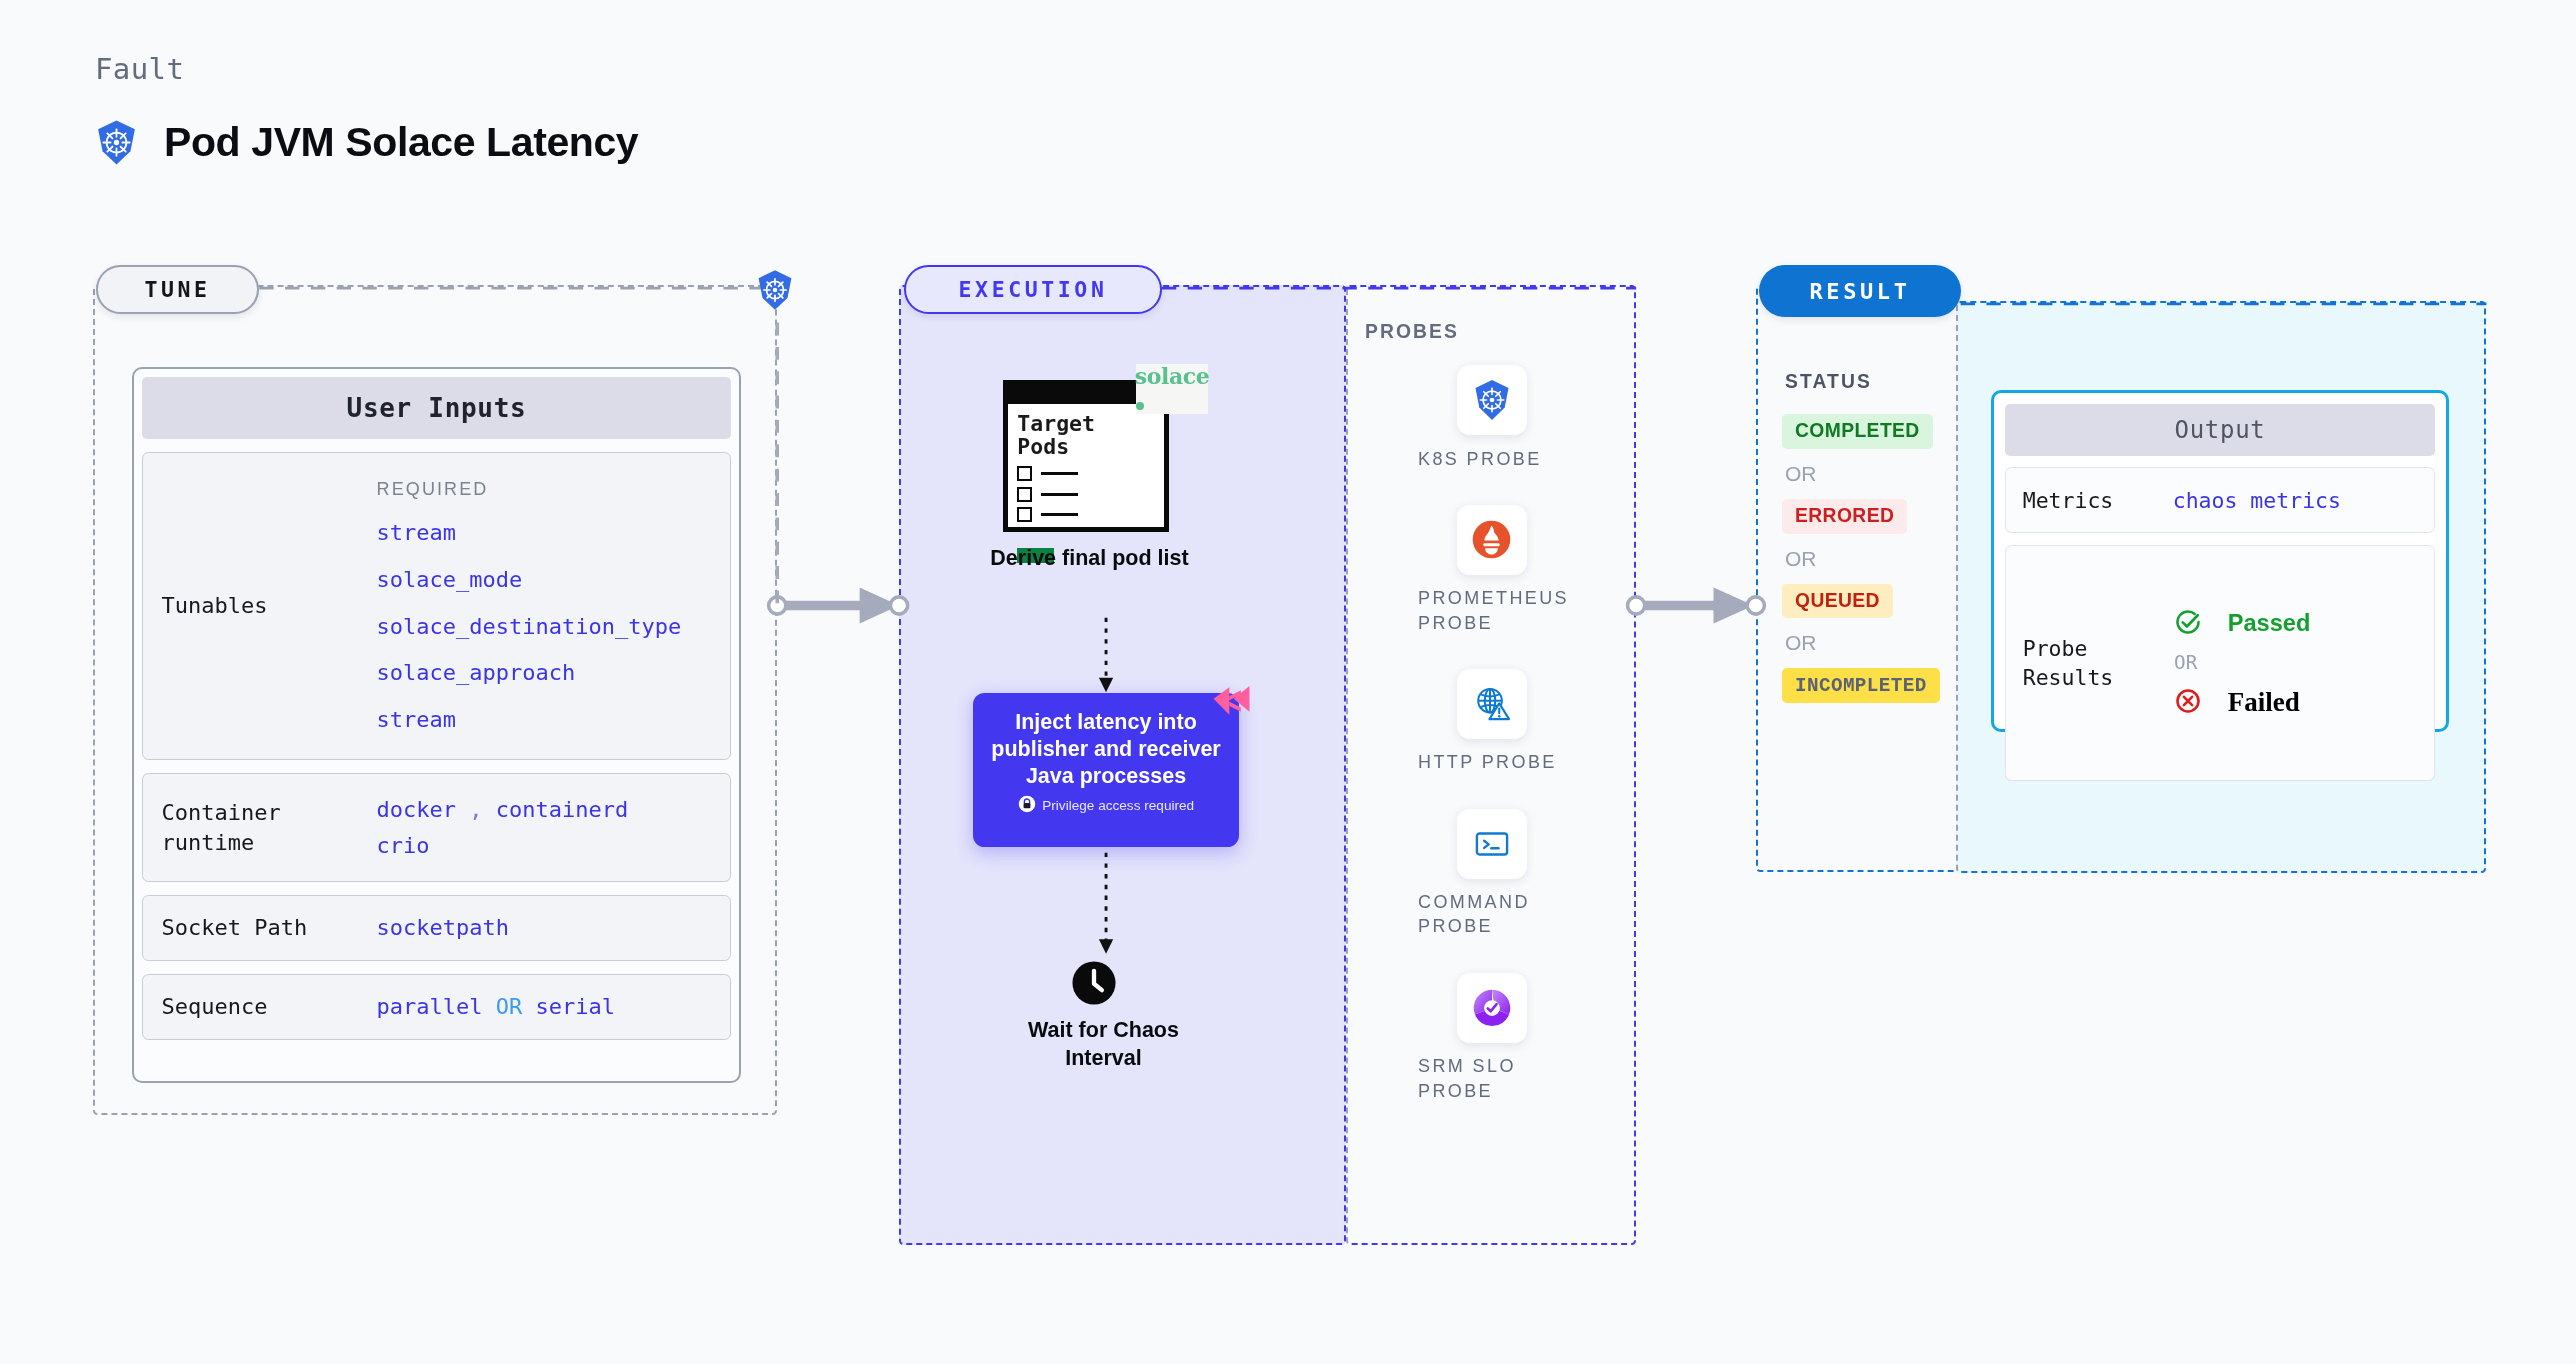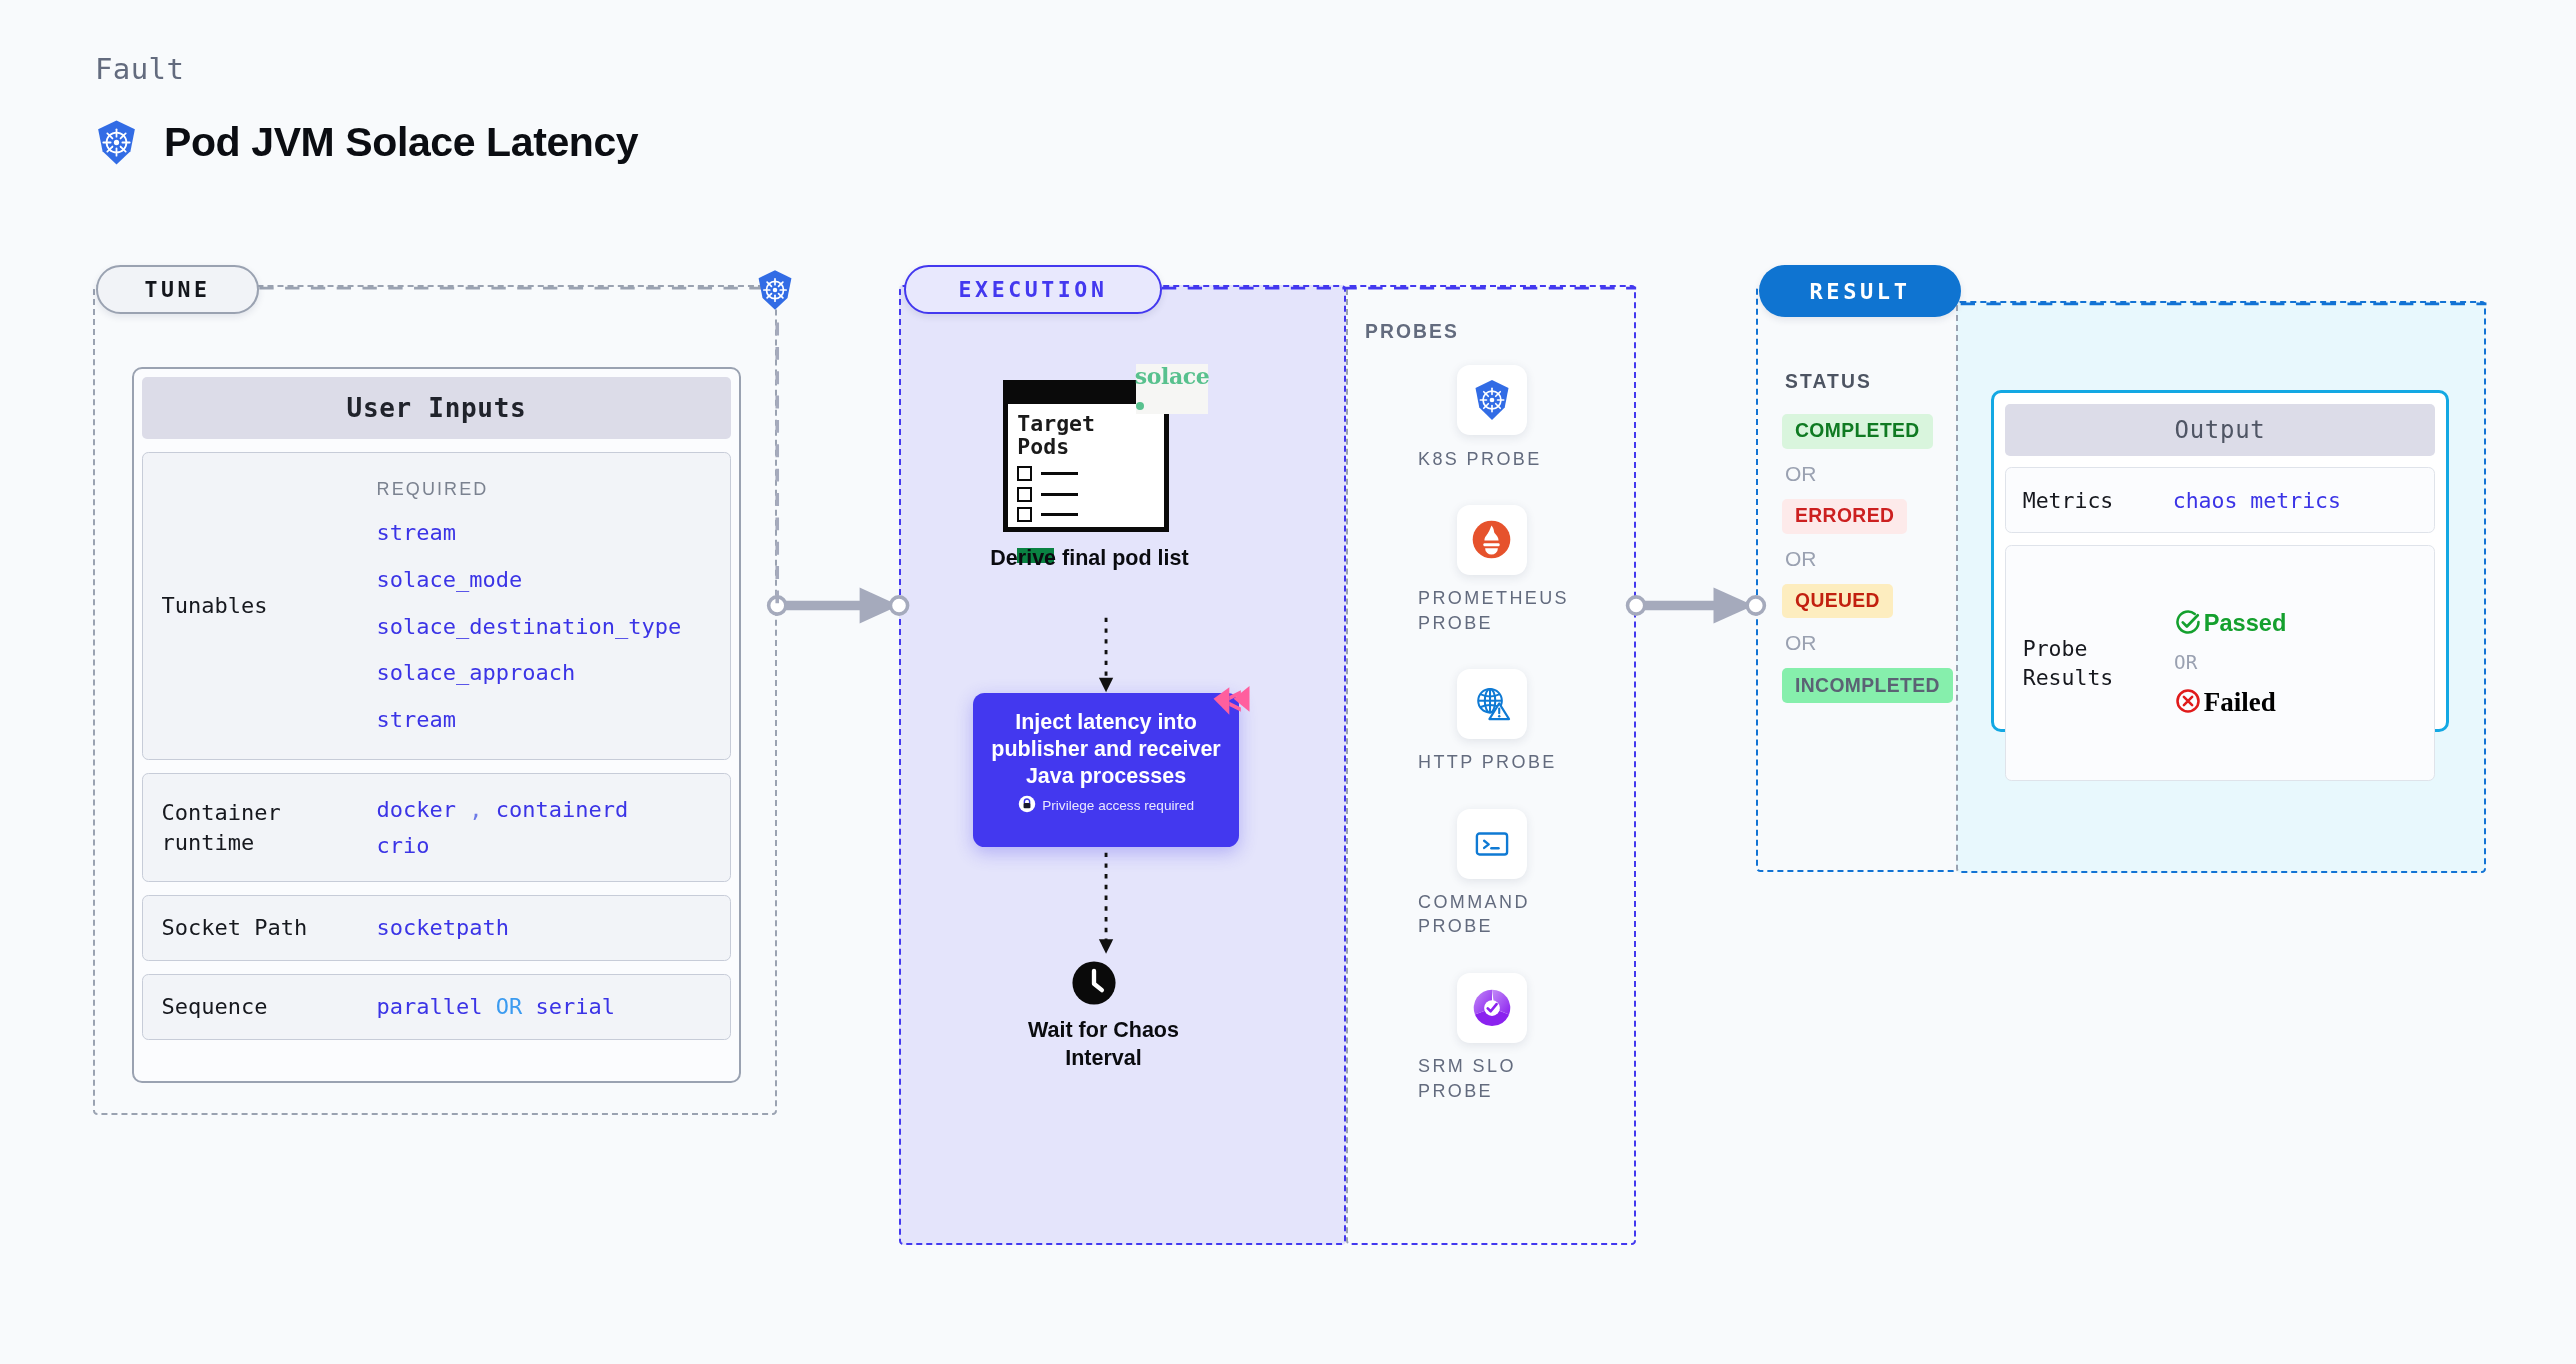--- a/index.html
+++ b/index.html
@@ -225,21 +225,21 @@
   }
   .status-col { position: absolute; left: 1782px; top: 414px; }
   .badge {
     display: inline-block;
     padding: 6.4px 13px; border-radius: 5px;
     font-size: 19.3px; font-weight: 700; letter-spacing: 0.4px;
   }
   .b-completed { background: #d9f5dd; color: #0f7a22; }
   .b-errored   { background: #fdeaea; color: #cc2020; }
   .b-queued    { background: #fdedbf; color: #c2200f; }
-  .b-incompleted{ background: #86efac; color: #5b6274; }
+  .b-incompleted{ background: #fde047; color: #5b6274; font-family: Liberation Mono, monospace; }
   .or-text {
     font-size: 21px; color: #9aa1b1; margin: 13px 0 13px 2.9px;
   }
 
   
   .output-card {
     position: absolute; left: 1991px; top: 390px;
     width: 458px; height: 342px;
     background: #ffffff; border: 3.6px solid #13a8e3; border-radius: 10px;
     padding: 10.7px;
@@ -253,21 +253,21 @@
   }
   .out-row {
     background: #fbfcfe; border: 1.4px solid #dfe3ea; border-radius: 6.4px;
     display: flex; align-items: center; padding: 15.8px 17px;
     margin-bottom: 11.5px;
     font-family: "DejaVu Sans Mono", monospace;
   }
   .out-row .ok { width: 150px; flex: none; font-size: 21.5px; color: #16181e; line-height: 1.35; }
   .out-row .ov { font-size: 21.5px; color: #3b34e6; }
   .probe-res-row { height: 236px; align-items: center; }
-  .pr-line { display: flex; align-items: center; gap: 1px; }
+  .pr-line { display: flex; align-items: center; gap: 25px; }
   .pr-pass { font-family:"Liberation Sans",sans-serif; font-size: 23.6px; font-weight: 700; color: #14a02e; }
   .pr-fail { font-family:Liberation Serif, serif; font-size: 27px; font-weight: 700; color: #000000; }
   .pr-or { font-family:"DejaVu Sans Mono",monospace; font-size: 19.3px; color: #9aa1b1; margin: 11.5px 0 11.5px 1.4px; }
 </style>
 </head>
 <body>
 
 <div class="page">
 
   <div class="fault-label">Fault</div>

